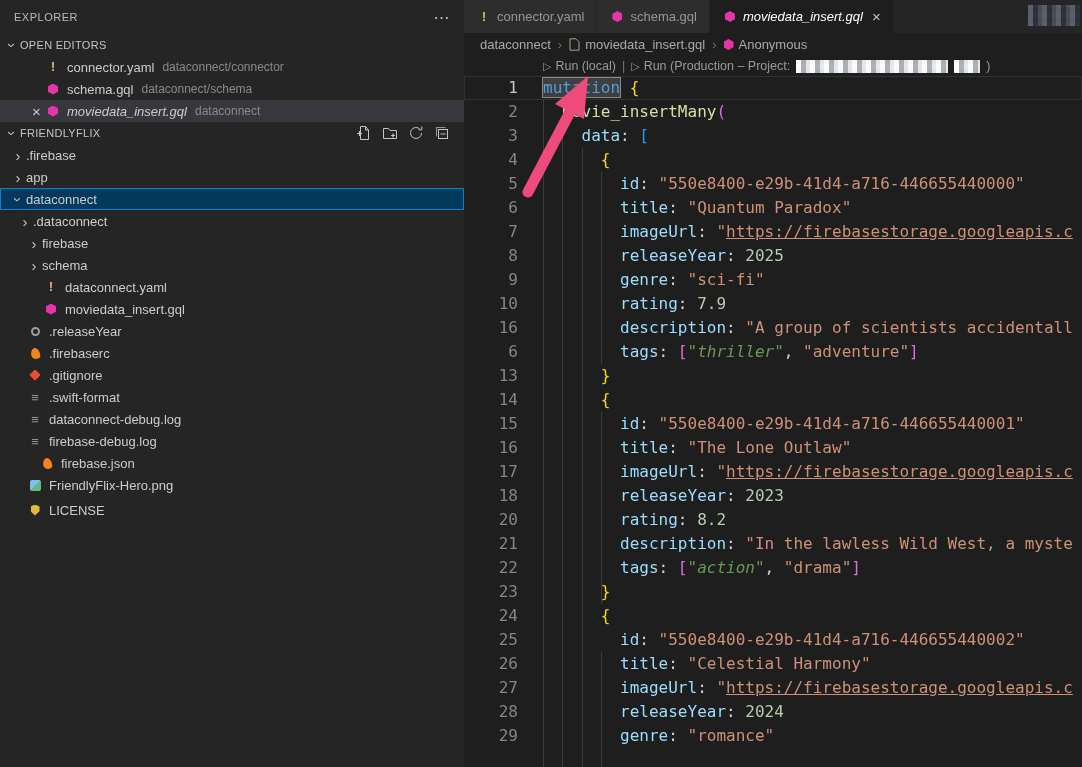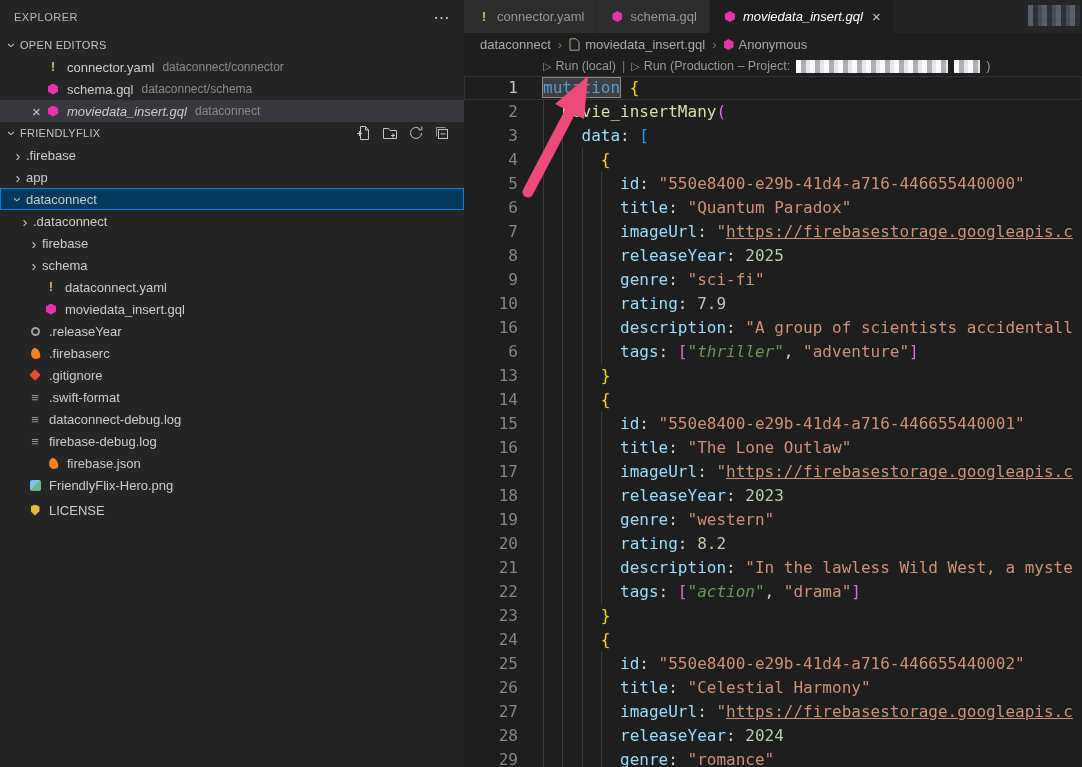--- a/index.html
+++ b/index.html
@@ -199,21 +199,21 @@
       <div class="row tree-row" style="padding-left: 10px;">
         <span class="slot"></span>
         <span class="fi fi-lines">≡</span>
         <span class="name">dataconnect-debug.log</span>
       </div>
       <div class="row tree-row" style="padding-left: 10px;">
         <span class="slot"></span>
         <span class="fi fi-lines">≡</span>
         <span class="name">firebase-debug.log</span>
       </div>
-      <div class="row tree-row" style="padding-left: 28px;">
+      <div class="row tree-row" style="padding-left: 22px;">
         <span class="slot"></span>
         <span class="fi fi-fire"></span>
         <span class="name">firebase.json</span>
       </div>
       <div class="row tree-row" style="padding-left: 10px;">
         <span class="slot"></span>
         <span class="fi fi-image"></span>
         <span class="name">FriendlyFlix-Hero.png</span>
       </div>
       <div class="row tree-row" style="padding-left: 10px; align-items: flex-end;">
@@ -296,21 +296,20 @@
         <div class="code-line"><span class="ln">9</span><span class="ltext"><span class="tk-p">        </span><span class="tk-prop">genre</span><span class="tk-p">: </span><span class="tk-str">"sci-fi"</span></span></div>
         <div class="code-line"><span class="ln">10</span><span class="ltext"><span class="tk-p">        </span><span class="tk-prop">rating</span><span class="tk-p">: </span><span class="tk-num">7.9</span></span></div>
         <div class="code-line"><span class="ln">16</span><span class="ltext"><span class="tk-p">        </span><span class="tk-prop">description</span><span class="tk-p">: </span><span class="tk-str">"A group of scientists accidentall</span></span></div>
         <div class="code-line"><span class="ln">6</span><span class="ltext"><span class="tk-p">        </span><span class="tk-prop">tags</span><span class="tk-p">: </span><span class="tk-b2">[</span><span class="tk-stri">"thriller"</span><span class="tk-p">, </span><span class="tk-str">"adventure"</span><span class="tk-b2">]</span></span></div>
         <div class="code-line"><span class="ln">13</span><span class="ltext"><span class="tk-p">      </span><span class="tk-b1">}</span></span></div>
         <div class="code-line"><span class="ln">14</span><span class="ltext"><span class="tk-p">      </span><span class="tk-b1">{</span></span></div>
         <div class="code-line"><span class="ln">15</span><span class="ltext"><span class="tk-p">        </span><span class="tk-prop">id</span><span class="tk-p">: </span><span class="tk-str">"550e8400-e29b-41d4-a716-446655440001"</span></span></div>
         <div class="code-line"><span class="ln">16</span><span class="ltext"><span class="tk-p">        </span><span class="tk-prop">title</span><span class="tk-p">: </span><span class="tk-str">"The Lone Outlaw"</span></span></div>
         <div class="code-line"><span class="ln">17</span><span class="ltext"><span class="tk-p">        </span><span class="tk-prop">imageUrl</span><span class="tk-p">: </span><span class="tk-str">"</span><span class="tk-url">https://firebasestorage.googleapis.c</span></span></div>
         <div class="code-line"><span class="ln">18</span><span class="ltext"><span class="tk-p">        </span><span class="tk-prop">releaseYear</span><span class="tk-p">: </span><span class="tk-num">2023</span></span></div>
-        <div class="code-line"><span class="ln">19</span><span class="ltext"><span class="tk-p">        </span><span class="tk-prop">genre</span><span class="tk-p">: </span><span class="tk-str">"western"</span></span></div>
         <div class="code-line"><span class="ln">20</span><span class="ltext"><span class="tk-p">        </span><span class="tk-prop">rating</span><span class="tk-p">: </span><span class="tk-num">8.2</span></span></div>
         <div class="code-line"><span class="ln">21</span><span class="ltext"><span class="tk-p">        </span><span class="tk-prop">description</span><span class="tk-p">: </span><span class="tk-str">"In the lawless Wild West, a myste</span></span></div>
         <div class="code-line"><span class="ln">22</span><span class="ltext"><span class="tk-p">        </span><span class="tk-prop">tags</span><span class="tk-p">: </span><span class="tk-b2">[</span><span class="tk-stri">"action"</span><span class="tk-p">, </span><span class="tk-str">"drama"</span><span class="tk-b2">]</span></span></div>
         <div class="code-line"><span class="ln">23</span><span class="ltext"><span class="tk-p">      </span><span class="tk-b1">}</span></span></div>
         <div class="code-line"><span class="ln">24</span><span class="ltext"><span class="tk-p">      </span><span class="tk-b1">{</span></span></div>
         <div class="code-line"><span class="ln">25</span><span class="ltext"><span class="tk-p">        </span><span class="tk-prop">id</span><span class="tk-p">: </span><span class="tk-str">"550e8400-e29b-41d4-a716-446655440002"</span></span></div>
         <div class="code-line"><span class="ln">26</span><span class="ltext"><span class="tk-p">        </span><span class="tk-prop">title</span><span class="tk-p">: </span><span class="tk-str">"Celestial Harmony"</span></span></div>
         <div class="code-line"><span class="ln">27</span><span class="ltext"><span class="tk-p">        </span><span class="tk-prop">imageUrl</span><span class="tk-p">: </span><span class="tk-str">"</span><span class="tk-url">https://firebasestorage.googleapis.c</span></span></div>
         <div class="code-line"><span class="ln">28</span><span class="ltext"><span class="tk-p">        </span><span class="tk-prop">releaseYear</span><span class="tk-p">: </span><span class="tk-num">2024</span></span></div>
         <div class="code-line"><span class="ln">29</span><span class="ltext"><span class="tk-p">        </span><span class="tk-prop">genre</span><span class="tk-p">: </span><span class="tk-str">"romance"</span></span></div>

